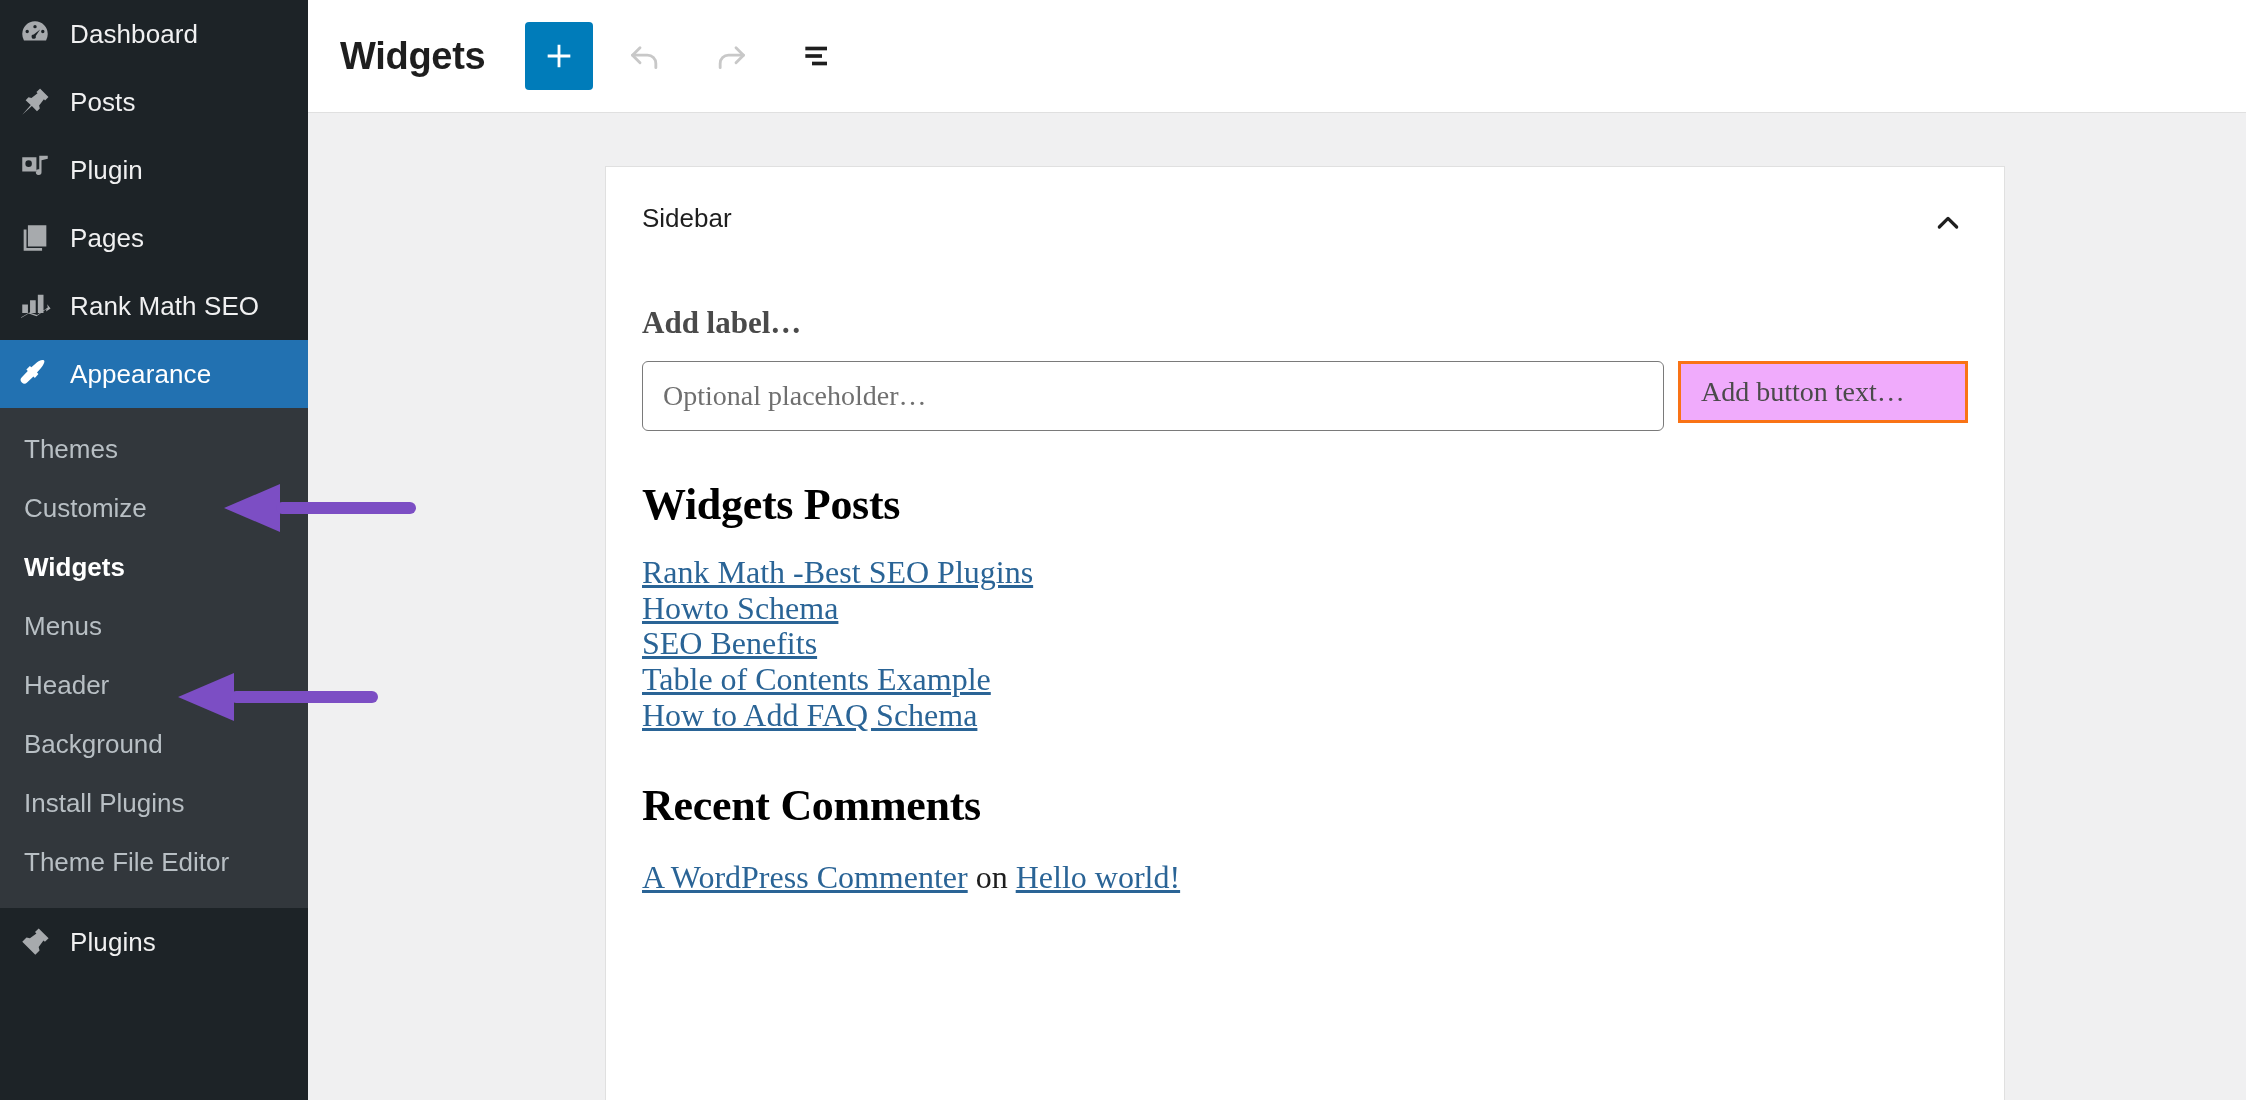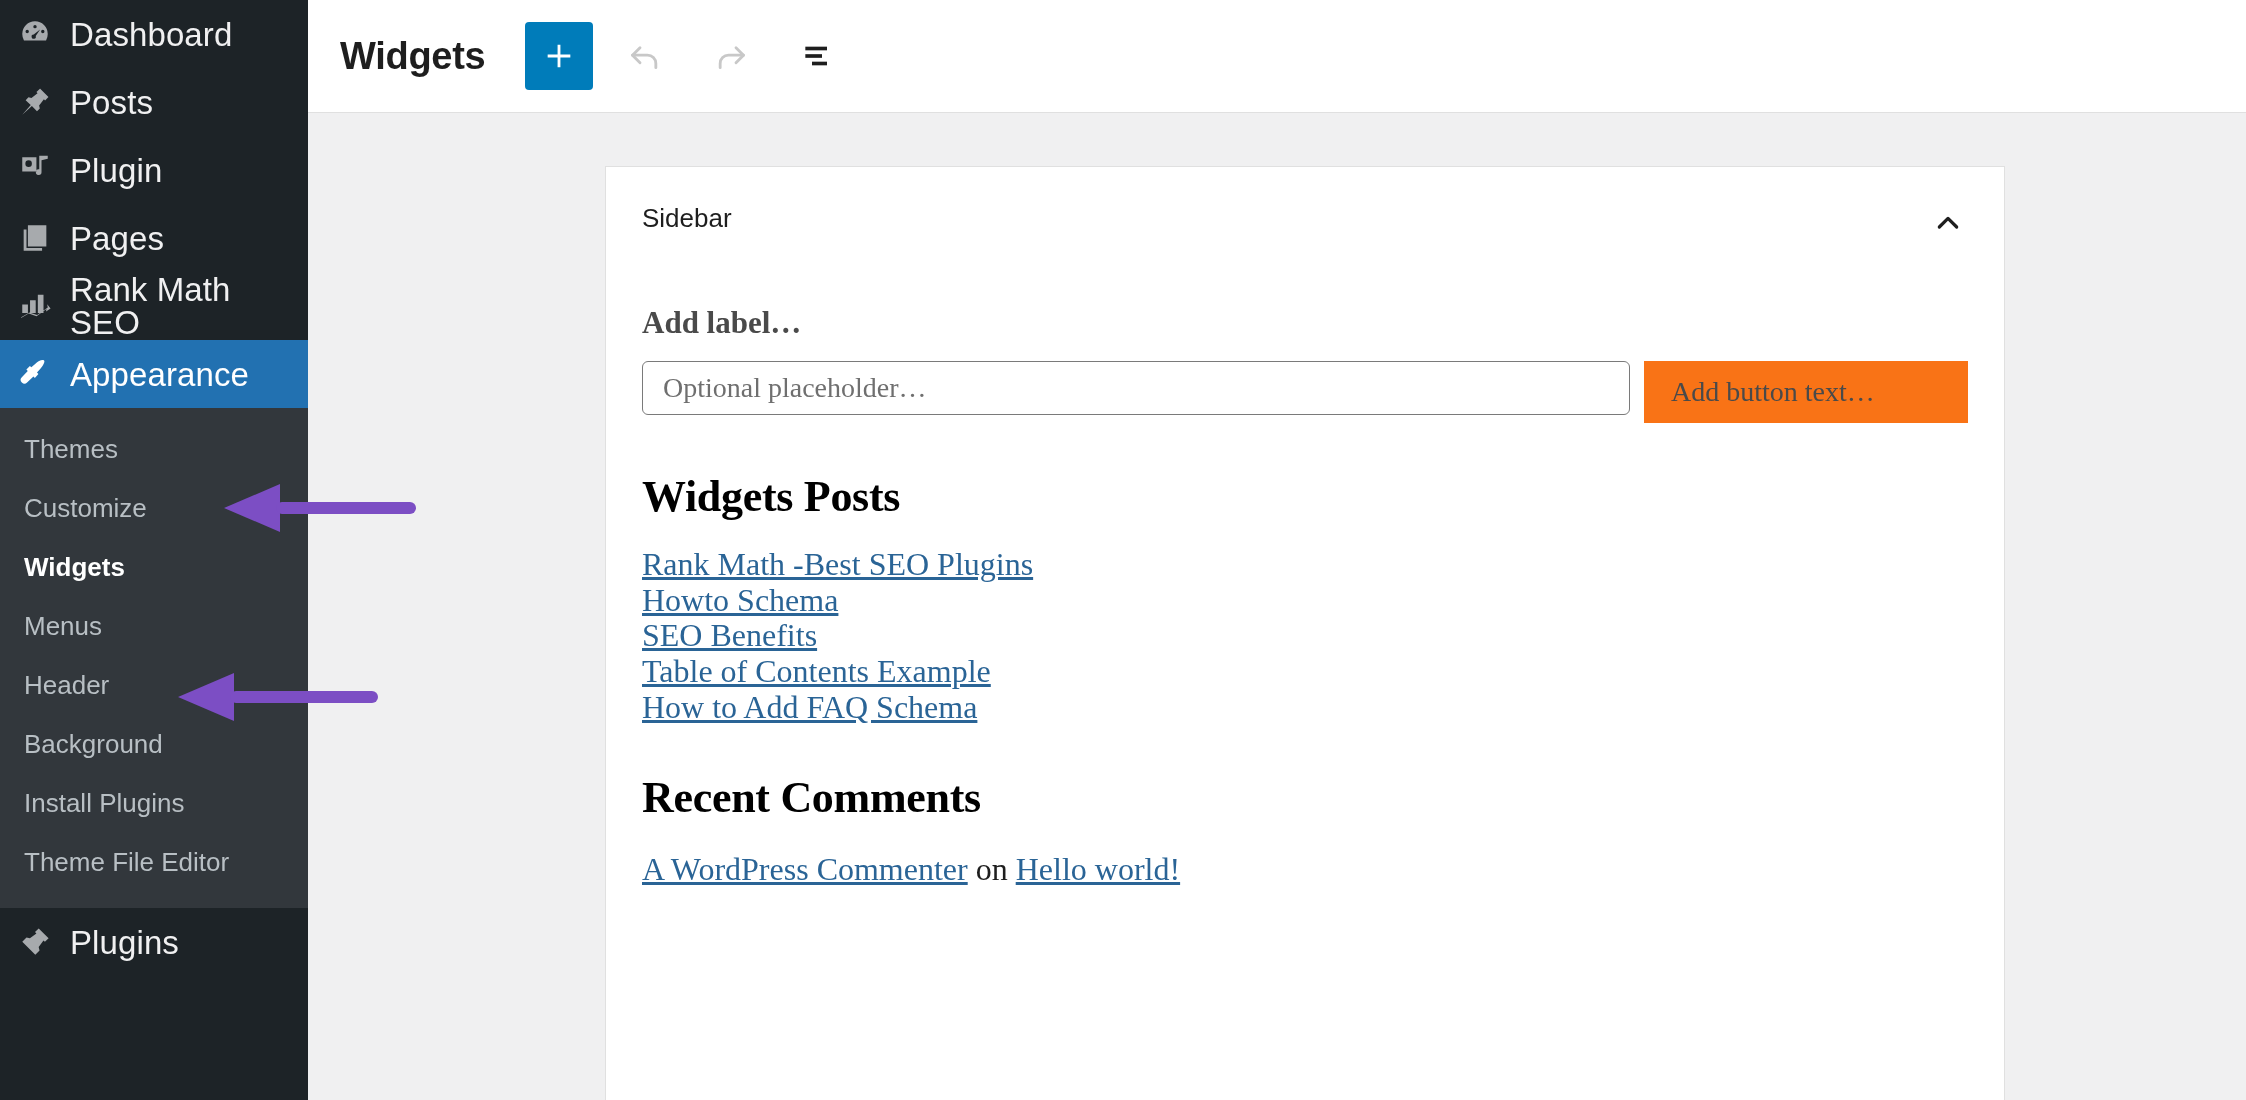--- a/index.html
+++ b/index.html
@@ -13,21 +13,21 @@
   
   .sidebar {
     width:308px; height:1100px; flex:0 0 308px;
     background:#1d2327; position:relative; z-index:5;
     overflow:hidden;
   }
   .menu-item {
     display:flex; align-items:center;
     height:68px; padding-left:18px;
     color:#f0f0f1;
-    font-size:33px;
+    font-size:26px;
     letter-spacing:.1px;
     position:relative;
   }
   .menu-item .ico {
     width:52px; flex:0 0 52px;
     display:flex; align-items:center; justify-content:flex-start;
   }
   .menu-item .ico svg { fill:#a7aaad; }
   .menu-item.active { background:#2271b1; color:#fff; }
   .menu-item.active .ico svg { fill:#fff; }
@@ -93,30 +93,30 @@
     font-family:"Liberation Serif", serif;
     padding:58px 36px 0 36px;
   }
 
   .search-label {
     font-size:31px; font-weight:700; color:#4a4a4a;
     margin-bottom:20px; line-height:1.2;
   }
   .search-row { display:flex; align-items:stretch; gap:14px; }
   .search-input {
-    flex:1; height:54px;
+    flex:1; height:70px;
     border:1px solid #7a7a7a; border-radius:6px;
     padding:0 20px; font-size:28px;
     font-family:"Liberation Serif", serif; color:#1e1e1e;
     background:#fff; outline:none;
   }
   .search-input::placeholder { color:#6f6f6f; opacity:1; }
   .search-btn {
-    width:324px; height:62px;
-    border:7px solid #f97316; background:#f97316;
+    width:290px; height:62px;
+    border:3px solid #f97316; background:#f0abfc;
     font-size:28px; font-family:"Liberation Serif", serif;
     color:#4a4a4a; cursor:pointer;
     display:flex; align-items:center; padding-left:20px;
     white-space:nowrap;
   }
 
   .widget-title {
     font-family:"Liberation Serif", serif;
     font-size:44px; font-weight:700; color:#000;
     margin-top:48px; margin-bottom:26px; letter-spacing:-.3px;

